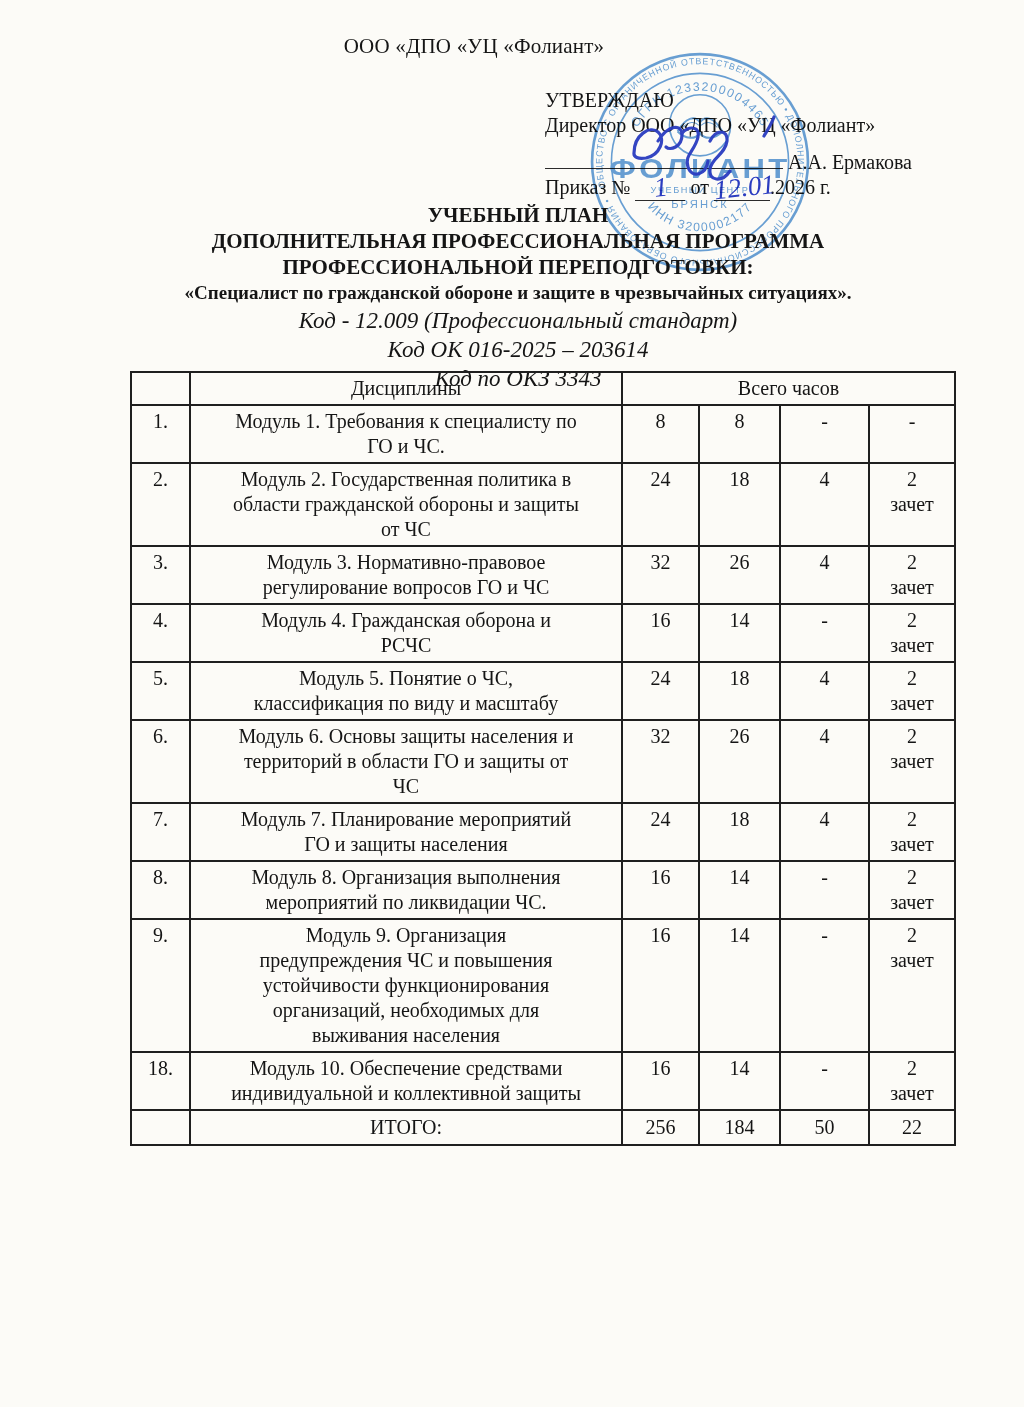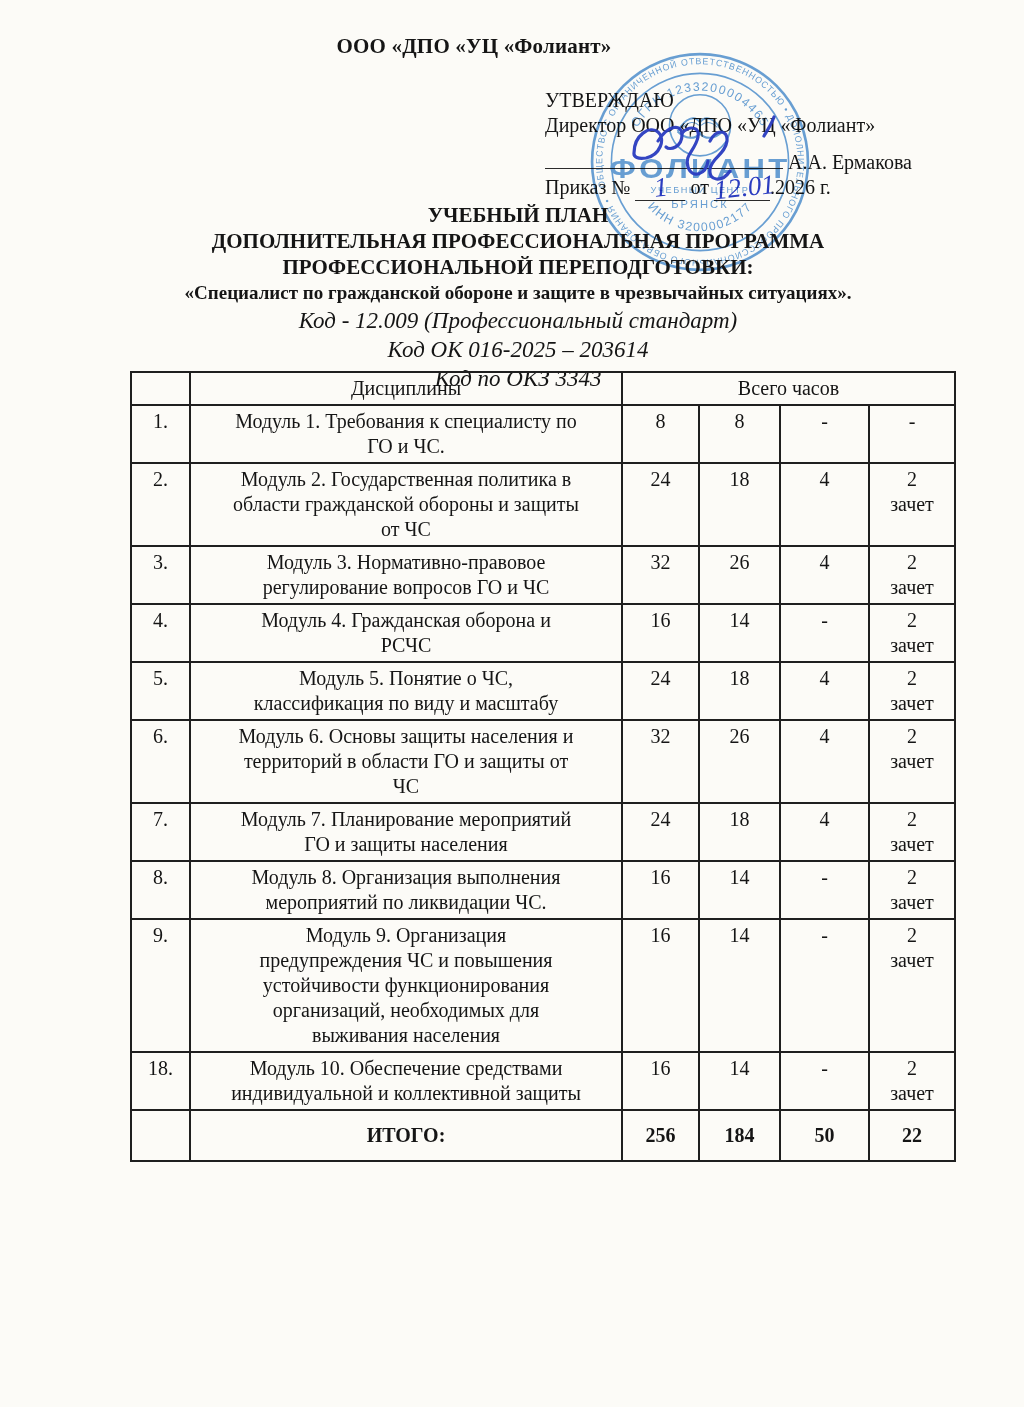--- a/index.html
+++ b/index.html
@@ -4,21 +4,21 @@
 <style>
   html,body{margin:0;padding:0}
   body{
     width:1024px;height:1407px;position:relative;overflow:hidden;
     background:#fcfbf7;color:#151515;
     font-family:"Liberation Serif","DejaVu Serif",serif;
     --ink:#2a3cc0; --stamp:#3f87cf;
   }
   .org-title{
     position:absolute;top:34px;left:0;width:948px;text-align:center;
-    font-size:21px;font-weight:bold;letter-spacing:.2px;
+    font-size:21px;font-weight:normal;letter-spacing:.2px;
   }
   .approval{position:absolute;left:545px;top:88px;font-size:20px;line-height:25px;width:430px}
   .approval .row{white-space:nowrap}
   .uline{display:inline-block;border-bottom:1.6px solid #2b2b2b;text-align:center;vertical-align:baseline}
   .w-sig{width:238px;height:18px}
   .w-num{width:50px}
   .w-date{width:56px}
   .hand{
     display:inline-block;color:var(--ink);font-style:italic;font-weight:500;
     font-size:27px;line-height:18px;transform:rotate(-6deg);
@@ -42,21 +42,21 @@
   .plan-table th,.plan-table td{
     border:2px solid #1f1f1f;padding:3px 7px;vertical-align:top;
     text-align:center;font-weight:normal;overflow:hidden;
   }
   .h-name{text-align:left;font-weight:bold}
   .pre{white-space:pre-line}
   .c-name{text-align:left;white-space:pre-line}
   .c-val{white-space:pre-line}
   .b{font-weight:bold}
   .plan-table b{font-weight:normal}
-  .tfoot-row td{font-weight:bold;padding:12px 7px}
+  .tfoot-row td{font-weight:normal;padding:4px 7px}
 </style>
 </head>
 <body style="--ink: #2a3cc0; --stamp: #3f87cf;">
 
 <div class="org-title">ООО «ДПО «УЦ «Фолиант»</div>
 
 <div class="approval">
   <div class="row">УТВЕРЖДАЮ</div>
   <div class="row">Директор ООО «ДПО «УЦ «Фолиант»</div>
   <div class="row sig-row">

